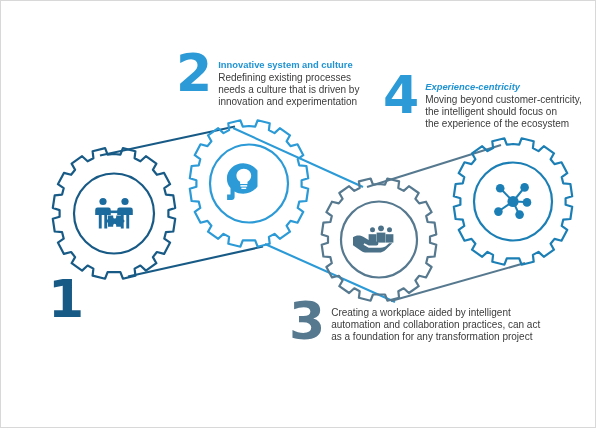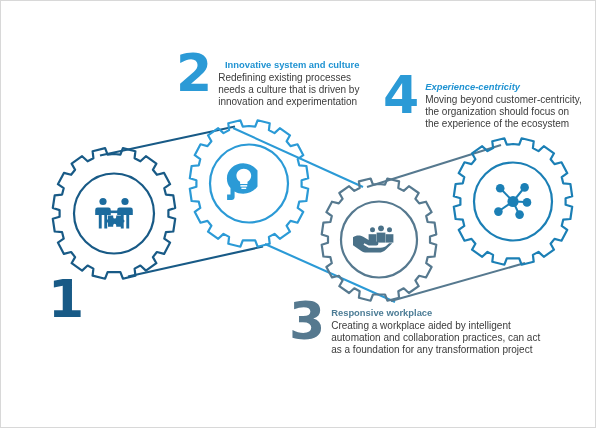--- a/index.html
+++ b/index.html
@@ -46,21 +46,21 @@
 
   
   #callout-1{left:47px;top:282px;}
   #callout-2{left:175px;top:56px;}
   #callout-3{left:288px;top:304px;}
   #callout-4{left:382px;top:78px;}
 
   #callout-1 .num{color:#185a86;font-size:52px;}
   #callout-1 .head{color:#185a86;}
   #callout-2 .num{color:#2b9ad6;font-size:52px;}
-  #callout-2 .head{color:#2093d2;text-align:right;}
+  #callout-2 .head{color:#2093d2;}
   #callout-3 .num{color:#56798f;font-size:52px;}
   #callout-3 .head{color:#4d7häufig;}
   #callout-3 .head{color:#4d7d96;}
   #callout-4 .num{color:#2b9ad6;font-size:52px;}
   #callout-4 .head{color:#2093d2;font-style:italic;}
 </style>
 </head>
 <body>
 
 <div id="canvas">
@@ -157,30 +157,29 @@
       <div class="head">Innovative system and culture</div>
       <div class="body">Redefining existing processes
 needs a culture that is driven by
 innovation and experimentation</div>
     </div>
   </div>
 
   <div class="callout" id="callout-3">
     <div class="num">3</div>
     <div class="txtblock">
-      <div class="head">Responsive workplace</div>
       <div class="body">Creating a workplace aided by intelligent
 automation and collaboration practices, can act
 as a foundation for any transformation project</div>
     </div>
   </div>
 
   <div class="callout" id="callout-4">
     <div class="num">4</div>
     <div class="txtblock">
       <div class="head">Experience-centricity</div>
       <div class="body">Moving beyond customer-centricity,
-the organization should focus on
+the intelligent should focus on
 the experience of the ecosystem</div>
     </div>
   </div>
 
 </div>
 
 </body></html>

